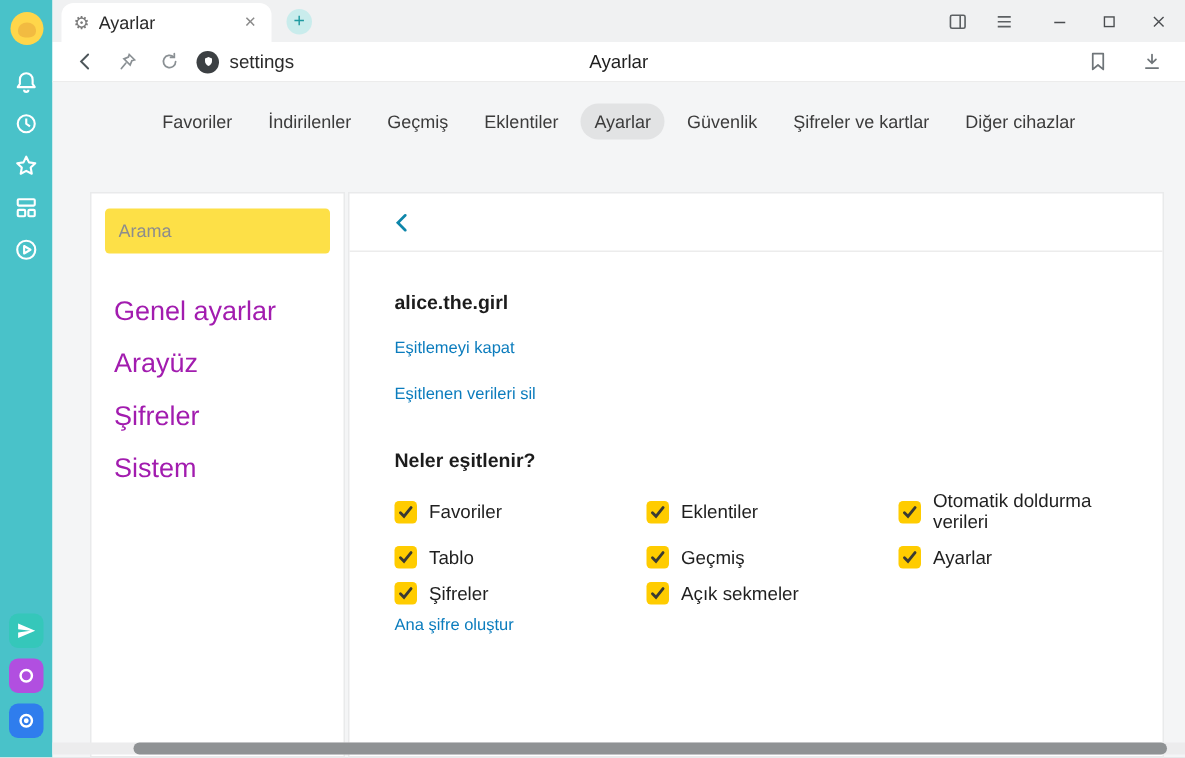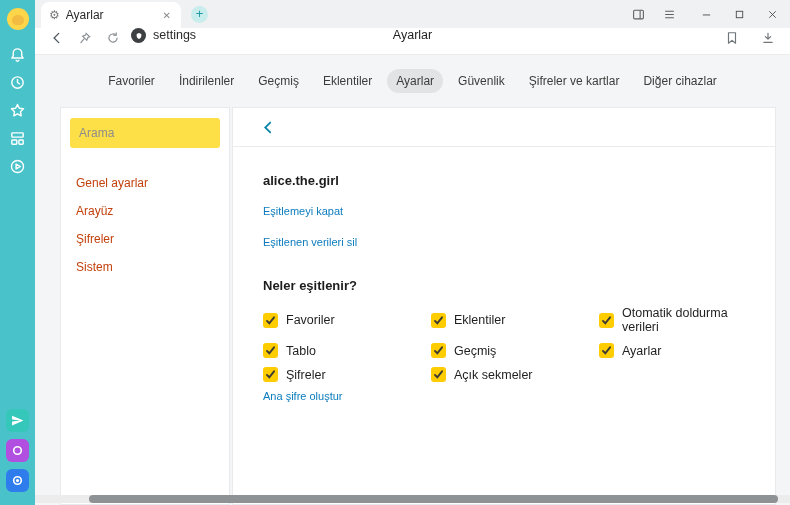--- a/index.html
+++ b/index.html
@@ -30,43 +30,43 @@
   .tab .t-title { flex:1; white-space:nowrap; overflow:hidden; }
   .tab .t-close { color:#8a8a8a; font-size:10px; cursor:pointer; padding:2px; }
   .newtab { width:17px; height:17px; border-radius:50%; background:#c9ecec; color:#1f9aa0; font-size:13px; line-height:15px; text-align:center; margin:0 0 5px 10px; cursor:pointer; }
   .strip-right { position:absolute; right:10px; top:0; height:28px; display:flex; align-items:center; gap:15px; }
   .strip-right .sic { width:16px; height:16px; display:flex; align-items:center; justify-content:center; cursor:pointer; }
   .strip-right svg { width:13px; height:13px; }
   .winctl { display:flex; align-items:center; gap:17px; margin-left:6px; }
   .winctl .sic svg { width:11px; height:11px; }
 
   
-  .addressbar { height:27px; background:#fff; border-bottom:1px solid #ececec; display:flex; align-items:flex-start; padding:0 12px; position:relative; flex-shrink:0; }
+  .addressbar { height:27px; background:#fff; border-bottom:1px solid #ececec; display:flex; align-items:center; padding:0 12px; position:relative; flex-shrink:0; }
   .addressbar .aic { width:20px; height:20px; display:flex; align-items:center; justify-content:center; cursor:pointer; margin-right:8px; }
   .addressbar .aic svg { width:14px; height:14px; }
   .site-badge { width:15px; height:15px; border-radius:50%; background:#3c4043; display:flex; align-items:center; justify-content:center; margin-right:7px; flex-shrink:0; }
   .site-badge svg { width:8px; height:8px; }
   .url-text { font-size:12.5px; color:#2b2b2b; }
   .bar-title { position:absolute; left:0; right:0; text-align:center; font-size:12.5px; color:#1f1f1f; pointer-events:none; }
   .addressbar .right { margin-left:auto; display:flex; gap:16px; z-index:2; }
   .addressbar .right .aic { margin-right:0; }
 
   
-  .page { flex:1; background:#f4f5f6; display:flex; flex-direction:column; position:relative; min-height:0; }
+  .page { flex:1; background:#f4f5f6; display:flex; flex-direction:column; position:relative; min-height:0;gap:21px; }
   .navrow { height:52px; display:flex; align-items:center; justify-content:center; gap:6px; flex-shrink:0; }
   .navtab { font-size:12px; color:#3c3c3c; padding:5px 9px; border-radius:13px; cursor:pointer; white-space:nowrap; }
   .navtab.active { background:#e2e3e4; }
 
   .content { flex:1; display:flex; padding:0 14px 0 25px; min-height:0; }
   .card { background:#fff; border:1px solid #e9eaeb; }
   .settings-sidebar { width:170px; flex-shrink:0; padding:10px 9px; }
   .search-input { width:100%; height:30px; background:#fde047; border:none; border-radius:3px; padding:0 9px; font-size:12px; color:#333; font-family:"Liberation Sans", sans-serif; outline:none; }
   .search-input::placeholder { color:#8d8d8d; }
   .side-items { margin-top:22px; }
-  .side-item { font-size:12px; color:#c2410c; padding:6px 6px; margin-bottom:2px; cursor:pointer; border-radius:3px; }
+  .side-item { font-size:18px; color:#a21caf; padding:6px 6px; margin-bottom:2px; cursor:pointer; border-radius:3px; }
 
   .settings-main { flex:1; margin-left:2px; padding:13px 24px 0 30px; min-width:0; }
   .sync-header { display:flex; align-items:center; gap:9px; color:#0e86aa; font-size:15px; cursor:pointer; }
   .sync-header svg { width:9px; height:13px; }
   .divider { border:none; border-top:1px solid #ececec; margin:12px 0 0 -30px; width:calc(100% + 54px); }
   .account { margin-top:26px; font-size:13px; font-weight:bold; color:#1c1c1c; }
   .blue-link { display:inline-block; margin-top:17px; font-size:11px; color:#0b7cbd; cursor:pointer; text-decoration:none; }
   .section-title { margin-top:28px; font-size:13px; font-weight:bold; color:#1c1c1c; }
   .sync-grid { margin-top:13px; display:grid; grid-template-columns:168px 168px 1fr; row-gap:9px; }
   .sync-cell { display:flex; align-items:center; gap:8px; font-size:12.5px; color:#1f1f1f; }

